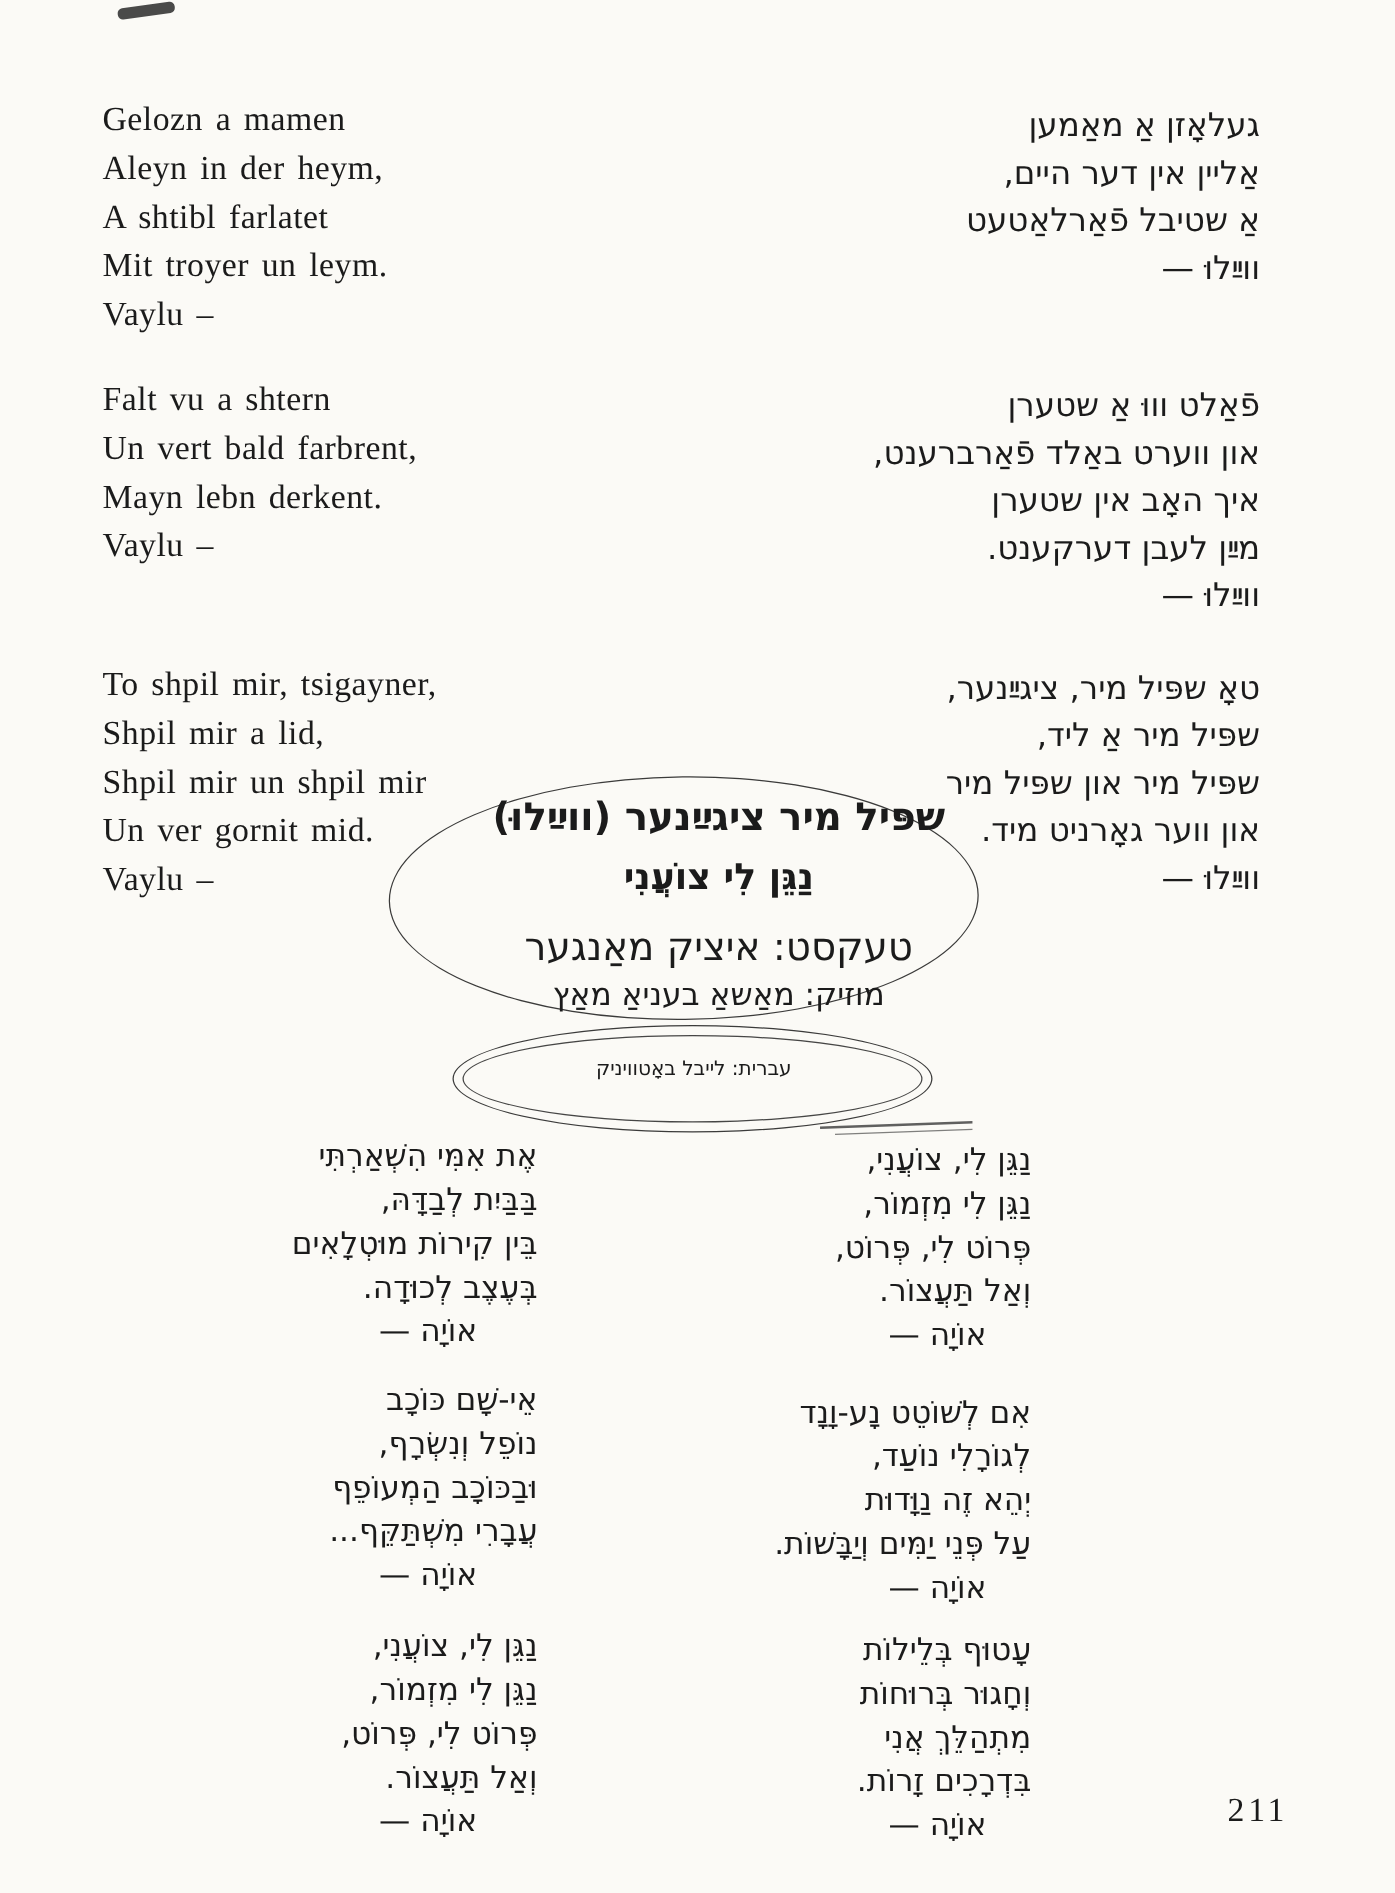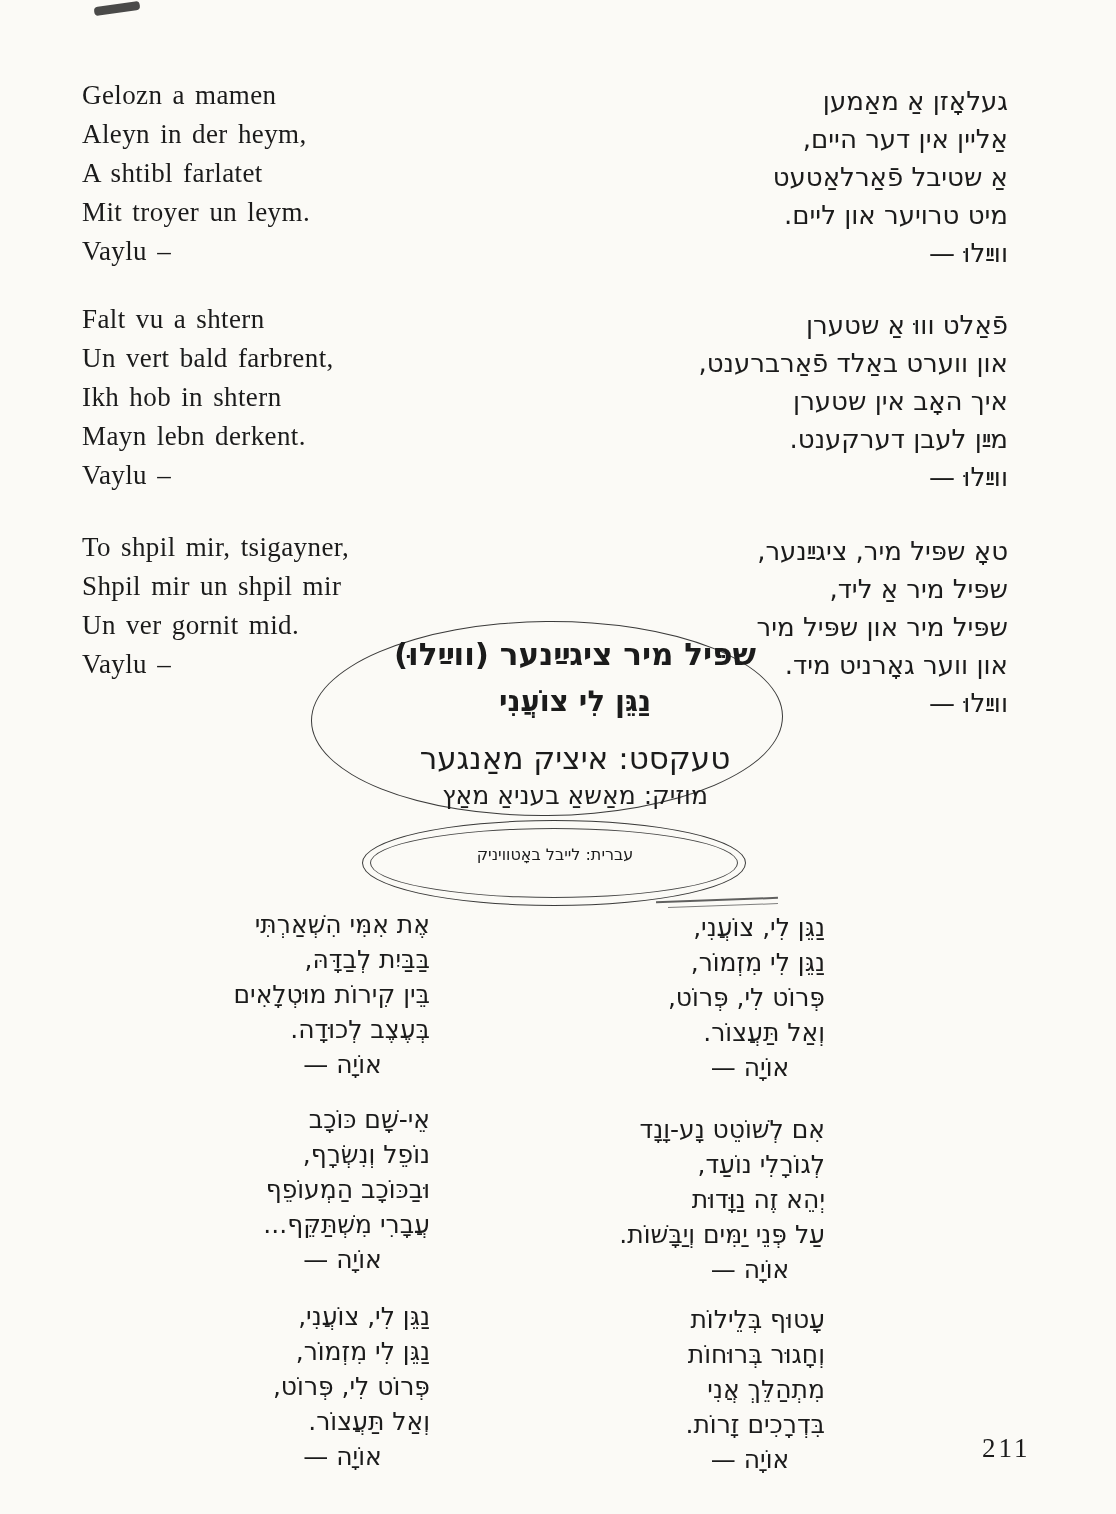--- a/index.html
+++ b/index.html
@@ -64,36 +64,35 @@
   <div class="col-latin" style="top:76px">
     <div>Gelozn a mamen</div>
     <div>Aleyn in der heym,</div>
     <div>A shtibl farlatet</div>
     <div>Mit troyer un leym.</div>
     <div>Vaylu –</div>
   </div>
   <div class="col-latin" style="top:300px">
     <div>Falt vu a shtern</div>
     <div>Un vert bald farbrent,</div>
-    <div>Ikh hob in shtern</div>
     <div>Mayn lebn derkent.</div>
     <div>Vaylu –</div>
   </div>
   <div class="col-latin" style="top:528px">
     <div>To shpil mir, tsigayner,</div>
+    <div>Shpil mir a lid,</div>
     <div>Shpil mir un shpil mir</div>
     <div>Un ver gornit mid.</div>
     <div>Vaylu –</div>
   </div>
 
   <div class="col-yid" style="top:82px">
     <div>געלאָזן אַ מאַמען</div>
     <div>אַליין אין דער היים,</div>
     <div>אַ שטיבל פֿאַרלאַטעט</div>
-    <div>מיט טרויער און ליים.</div>
     <div class="refrain-yid">ווײַלוּ —</div>
   </div>
   <div class="col-yid" style="top:306px">
     <div>פֿאַלט וווּ אַ שטערן</div>
     <div>און ווערט באַלד פֿאַרברענט,</div>
     <div>איך האָב אין שטערן</div>
     <div>מײַן לעבן דערקענט.</div>
     <div class="refrain-yid">ווײַלוּ —</div>
   </div>
   <div class="col-yid" style="top:532px">

